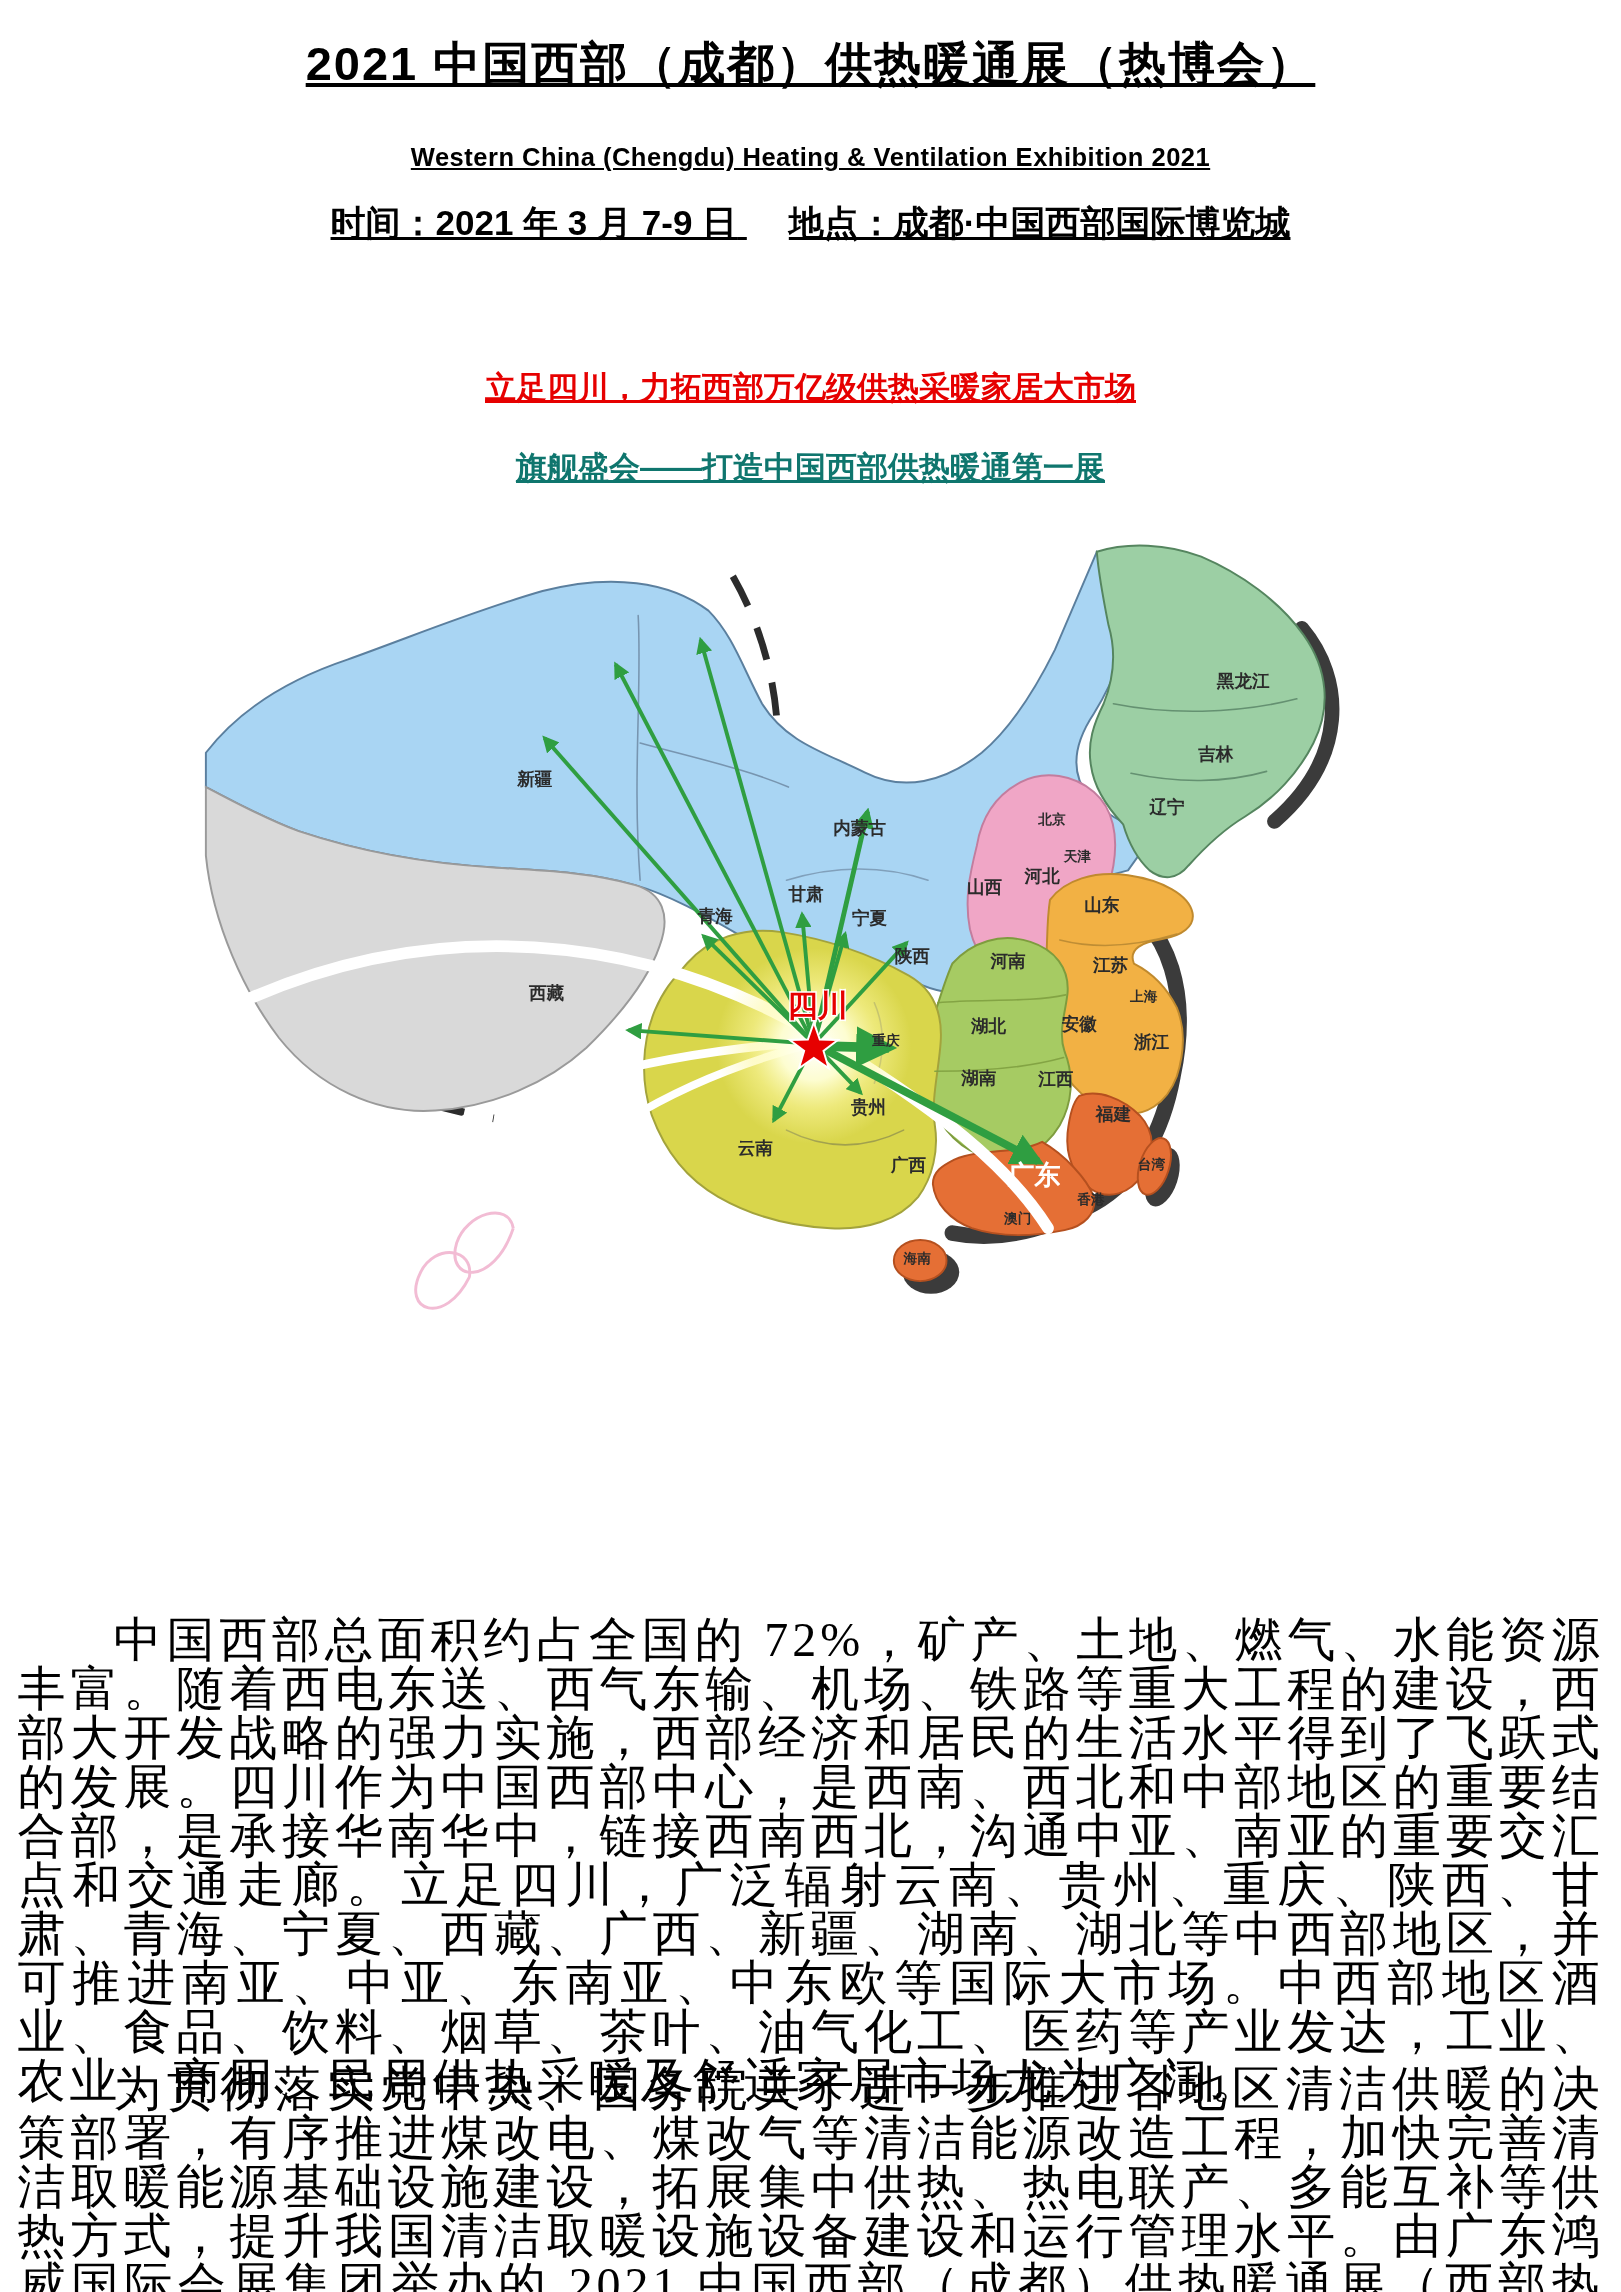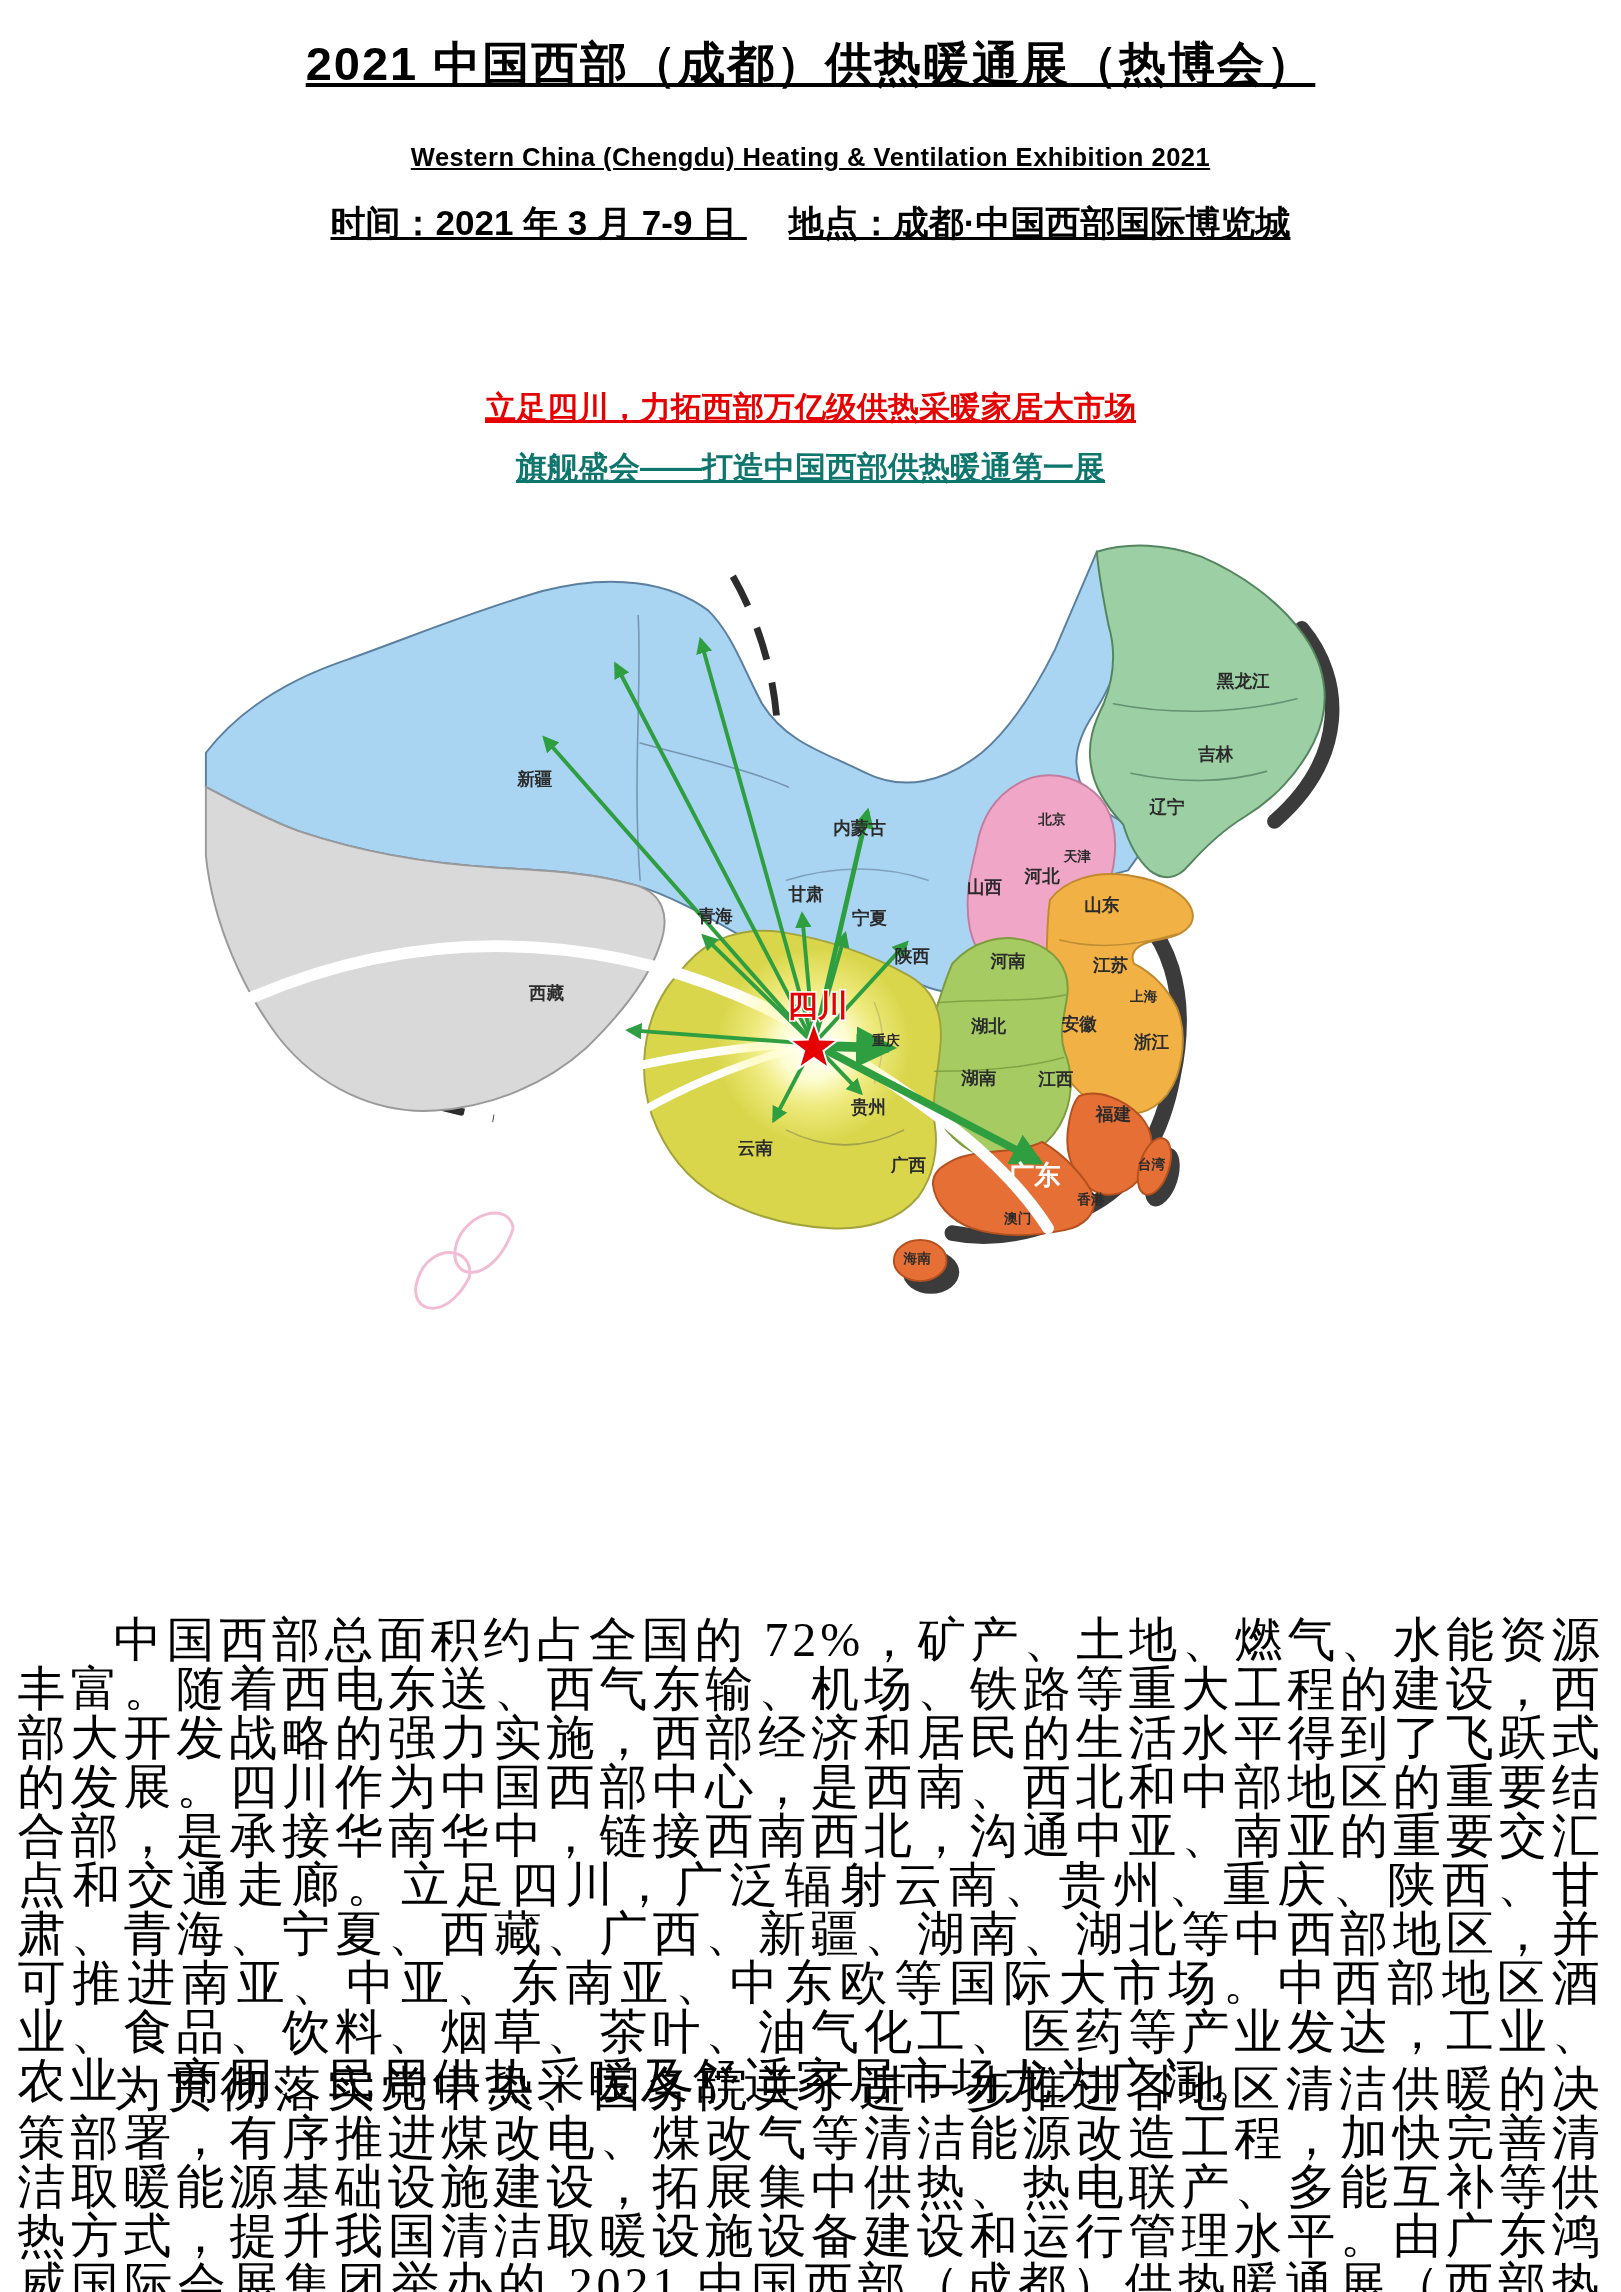--- a/index.html
+++ b/index.html
@@ -5,21 +5,21 @@
   html,body{margin:0;padding:0;background:#ffffff;}
   .page{
     position:relative;width:1621px;height:2293px;background:#ffffff;overflow:hidden;
     font-family:"Liberation Sans",sans-serif;color:#000;
   }
   .center-line{position:absolute;left:0;width:100%;text-align:center;white-space:nowrap;text-decoration:underline;}
   .doc-title{top:33px;font-size:47px;font-weight:bold;letter-spacing:2px;}
   .doc-subtitle{top:143px;font-size:25.5px;font-weight:bold;letter-spacing:0.5px;}
   .schedule{top:200px;font-size:35px;font-weight:bold;}
   .schedule .venue{margin-left:42px;}
-  .slogan1{top:387px;font-size:31px;font-weight:bold;color:#e60000;}
+  .slogan1{top:367px;font-size:31px;font-weight:bold;color:#e60000;}
   .slogan2{top:447px;font-size:31px;font-weight:bold;color:#0f766e;}
   .map-wrap{position:absolute;left:201px;top:542px;width:1171px;height:794px;}
   .sec-heading{position:absolute;left:29px;top:1504px;font-size:51px;font-weight:bold;letter-spacing:5.9px;}
   .para{
     position:absolute;left:17.6px;width:1586px;
     font-family:"Liberation Serif",serif;
     font-size:48px;line-height:49px;letter-spacing:3.9px;
     text-align:justify;text-justify:inter-character;
     text-indent:2em;color:#000;
   }

